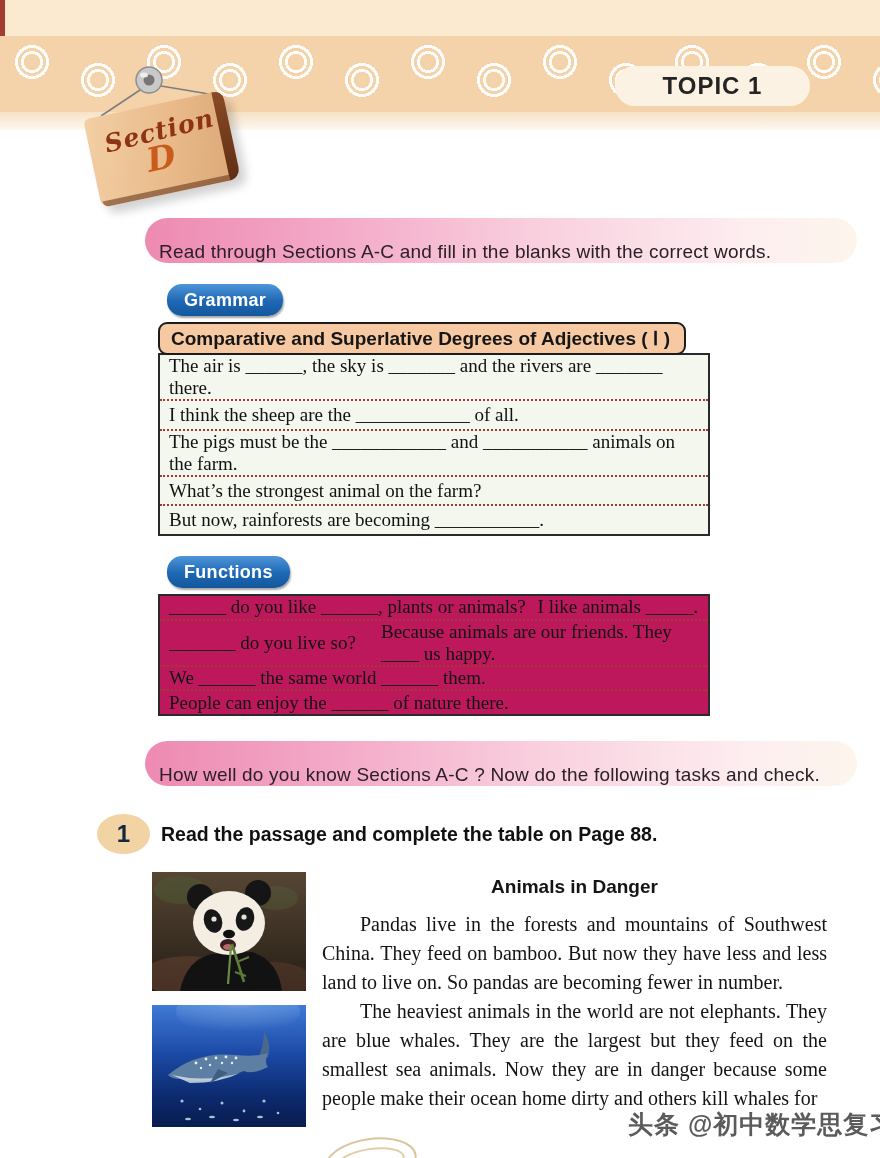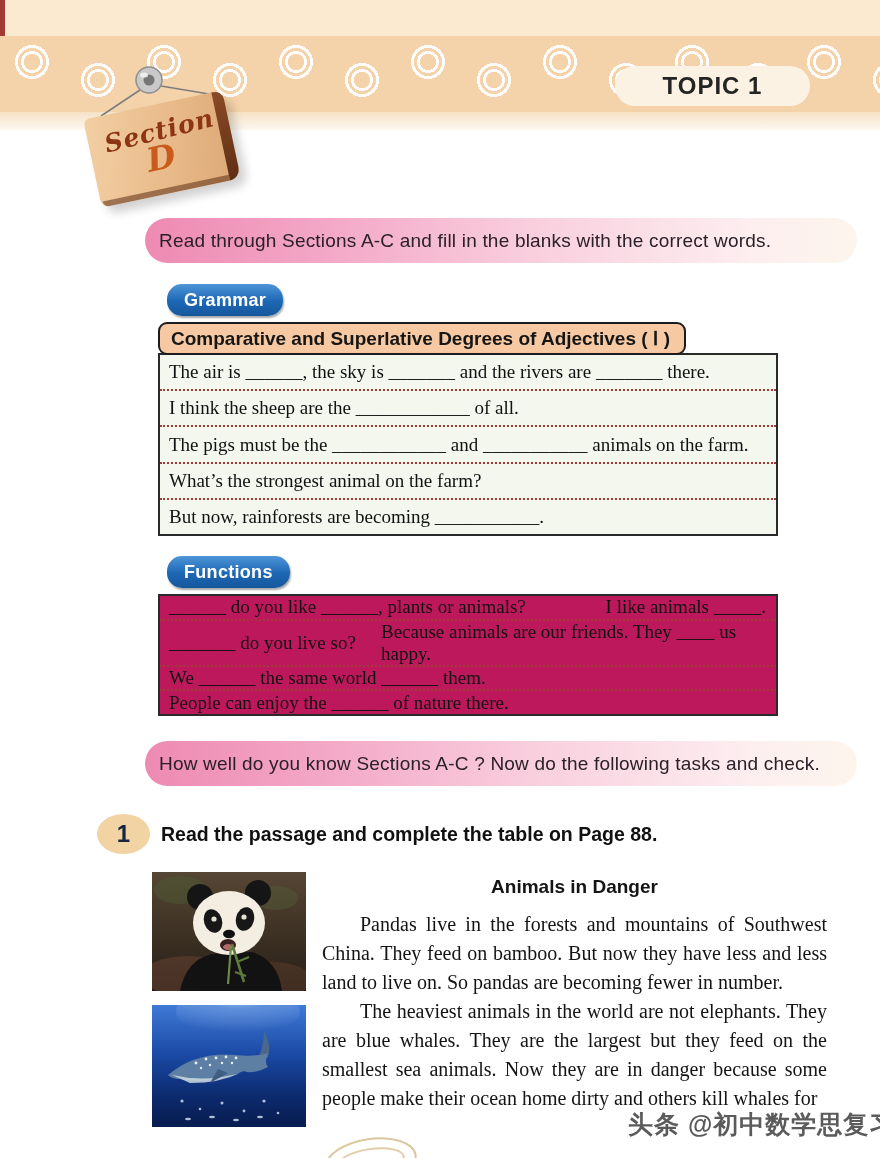--- a/index.html
+++ b/index.html
@@ -50,21 +50,21 @@
   }
   .sign-letter {
     font-family:"DejaVu Serif", serif; font-style:italic; font-weight:bold;
     font-size:33px; color:#c95c1c; margin:-4px 0 0 54px; line-height:1;
   }
 
   
   .banner {
     position:absolute; left:145px; width:712px; height:45px; border-radius:23px;
     background:linear-gradient(90deg, #ee8ab2 0%, #f3a7c6 25%, #f9cfde 55%, #fdeef0 85%, #fdf5ec 100%);
-    display:flex; align-items:center; padding-left:14px;
+    display:flex; align-items:flex-end; padding-left:14px;
     font-size:19px; font-weight:500; color:#2b2028; letter-spacing:.2px;
   }
   .banner1 { top:218px; }
   .banner2 { top:741px; }
 
   
   .blue-pill {
     position:absolute; left:167px; height:29px; padding:16px 17px;
     background:linear-gradient(#4e95d8 0%, #1d67b4 55%, #15579c 100%);
     border-radius:15px; display:flex; align-items:center;
@@ -75,21 +75,21 @@
   .functions-pill { top:556px; }
 
   
   .grammar-header {
     position:absolute; left:158px; top:322px; width:528px; height:33px;
     background:#f7c9a2; border:2px solid #1c1c1c; border-radius:9px;
     display:flex; align-items:center; padding-left:11px; z-index:2;
     font-size:19px; font-weight:bold; color:#161616;
   }
   .rule-table {
-    position:absolute; left:158px; width:620px;
+    position:absolute; left:158px; width:552px;
     border:2px solid #2a2a2a; display:flex; flex-direction:column;
     font-family:"Liberation Serif", serif; font-size:19px; color:#111;
   }
   .grammar-table { top:353px; height:183px; background:#f3f7ee; z-index:1; }
   .functions-table { top:594px; height:122px; background:#be185d; }
   .rule-row {
     flex:1; display:flex; align-items:center; padding:0 10px 0 9px;
     border-bottom:2px dotted #a23b36;
   }
   .rule-row:last-child { border-bottom:none; }

